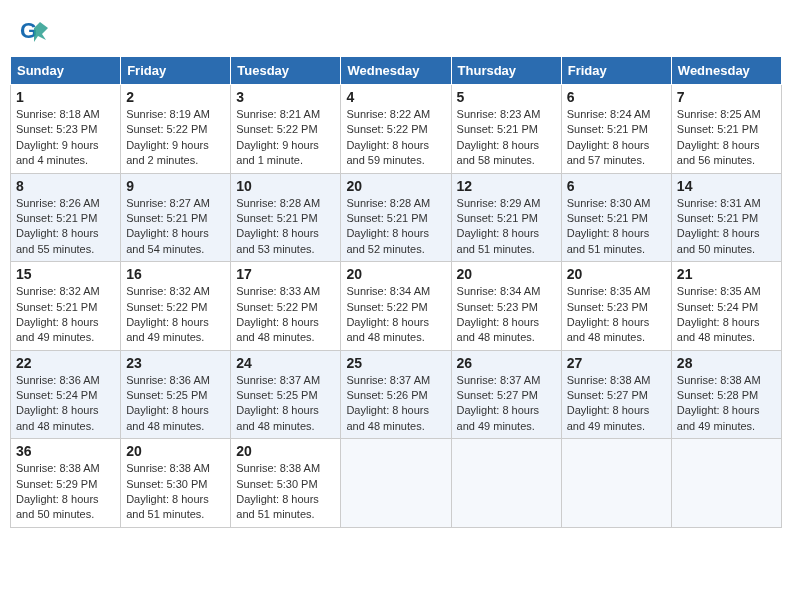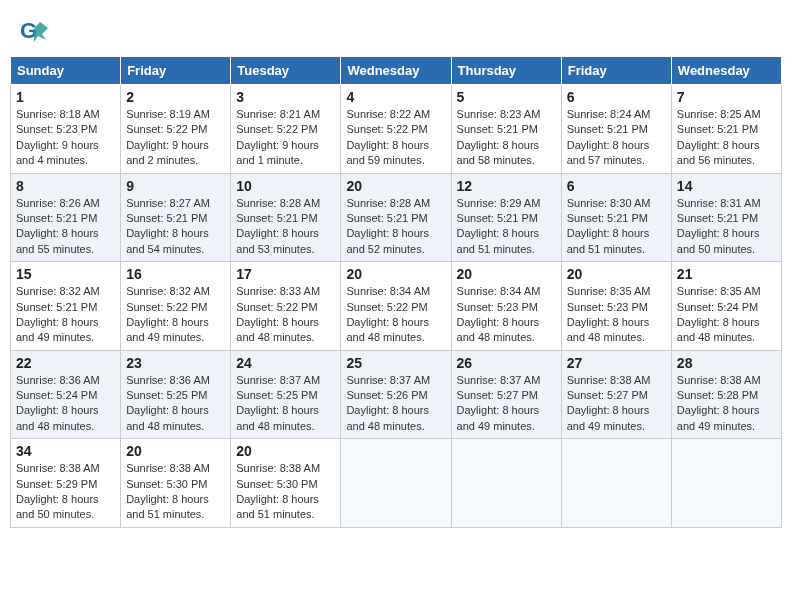--- a/index.html
+++ b/index.html
@@ -242,21 +242,21 @@
           <span class="day-number">27</span>
           <div class="day-info">Sunrise: 8:38 AM<br>Sunset: 5:27 PM<br>Daylight: 8 hours and 49 minutes.</div>
         </td>
         <td>
           <span class="day-number">28</span>
           <div class="day-info">Sunrise: 8:38 AM<br>Sunset: 5:28 PM<br>Daylight: 8 hours and 49 minutes.</div>
         </td>
       </tr>
       <tr>
         <td>
-          <span class="day-number">34</span>
+          <span class="day-number">36</span>
           <div class="day-info">Sunrise: 8:38 AM<br>Sunset: 5:29 PM<br>Daylight: 8 hours and 50 minutes.</div>
         </td>
         <td>
           <span class="day-number">20</span>
           <div class="day-info">Sunrise: 8:38 AM<br>Sunset: 5:30 PM<br>Daylight: 8 hours and 51 minutes.</div>
         </td>
         <td>
           <span class="day-number">20</span>
           <div class="day-info">Sunrise: 8:38 AM<br>Sunset: 5:30 PM<br>Daylight: 8 hours and 51 minutes.</div>
         </td>

